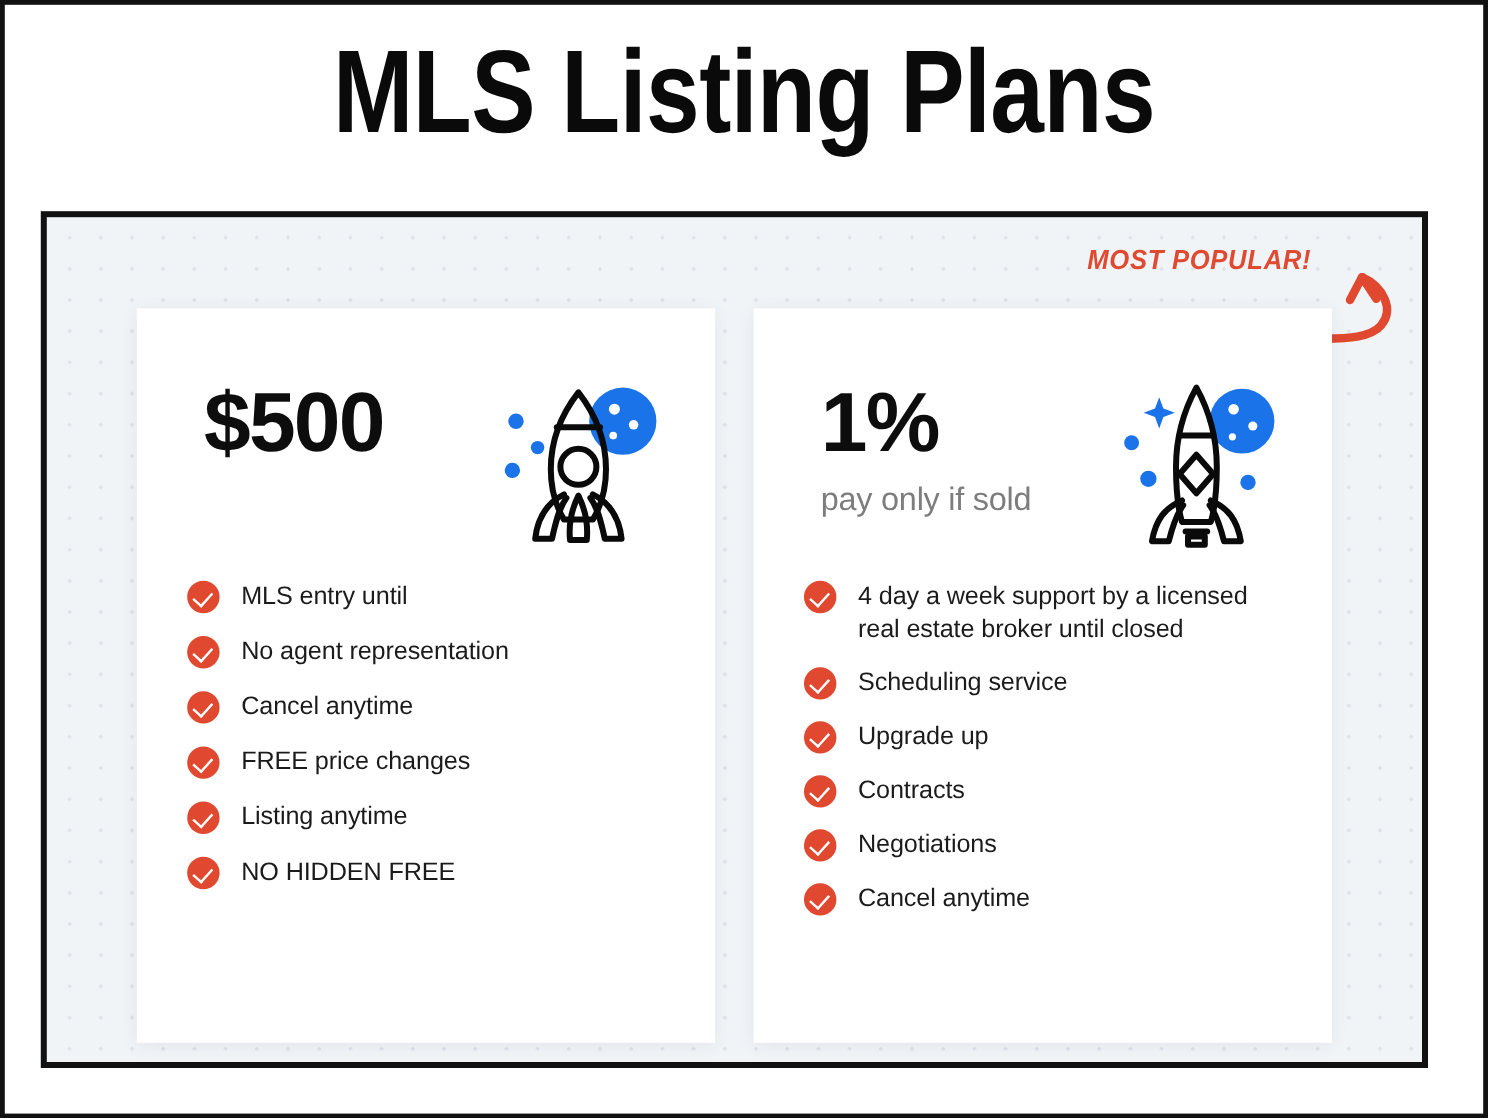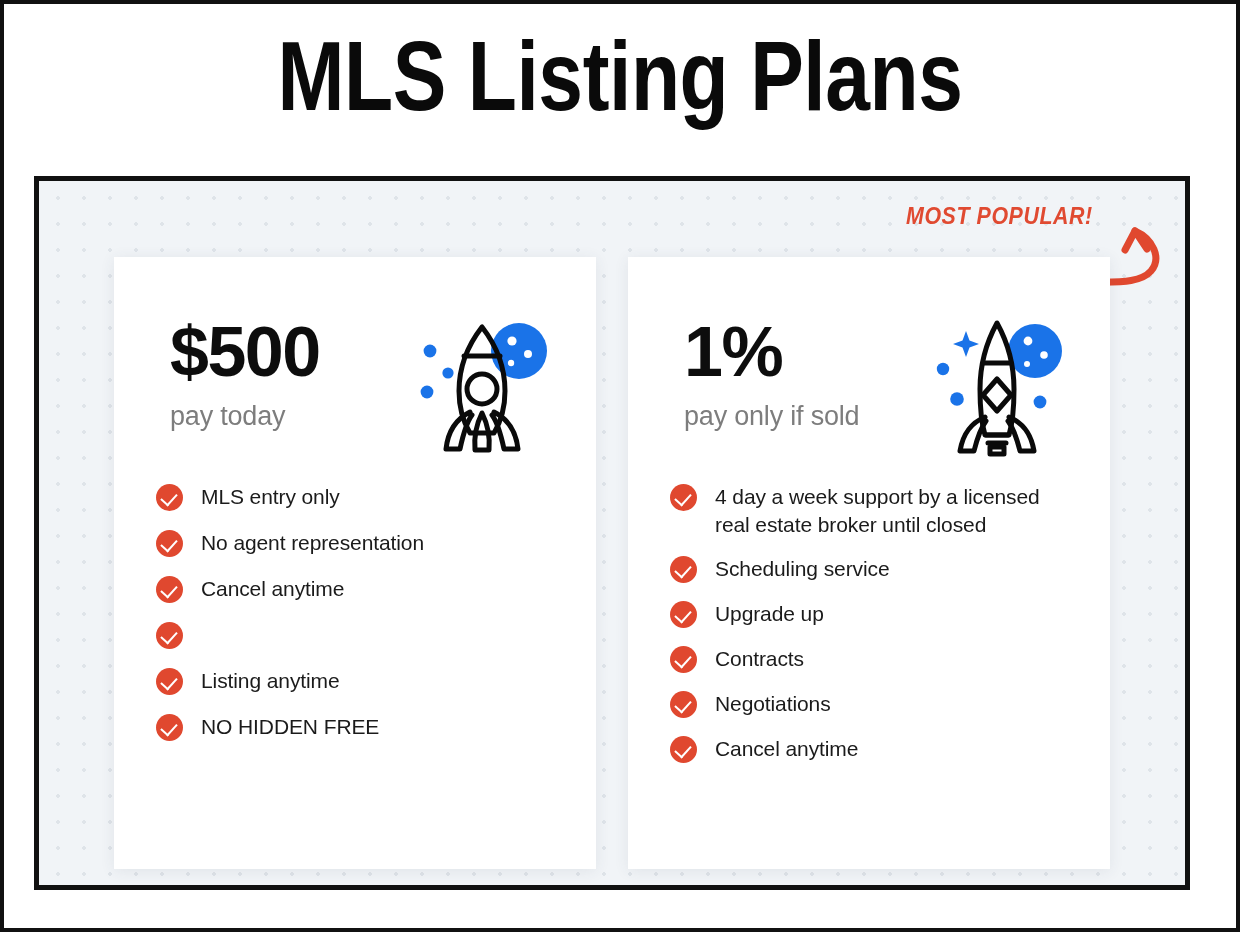--- a/index.html
+++ b/index.html
@@ -195,21 +195,20 @@
         <path d="M72 12 L84 30 M72 12 L62 31" stroke="#e0482f" stroke-width="7" stroke-linecap="round" fill="none"></path>
       </svg>
     </div>
 
     <div class="cards">
 
       <div class="card">
         <div class="card-head">
           <div class="price-block">
             <div class="price">$500</div>
-            <div class="price-sub">pay today</div>
           </div>
           <div class="rocket-slot">
             <svg viewBox="0 0 150 150" xmlns="http://www.w3.org/2000/svg">
 
               <circle cx="111" cy="42" r="28" fill="#1a73e8"></circle>
               <circle cx="104" cy="32" r="4.6" fill="#ffffff"></circle>
               <circle cx="120" cy="45" r="4.0" fill="#ffffff"></circle>
               <circle cx="103" cy="54" r="3.2" fill="#ffffff"></circle>
 
               <circle cx="22" cy="42" r="6.4" fill="#1a73e8"></circle>
@@ -225,32 +224,33 @@
                 <path d="M86 103 C100 110, 108 122, 110 140 L96 140 C93 126, 90 114, 84 106"></path>
                 <path d="M74 104 C68 116, 66 130, 67 141 L81 141 C82 130, 80 116, 74 104 Z"></path>
               </g>
             </svg>
           </div>
         </div>
 
         <ul class="features">
           <li class="feature">
             <span class="check"></span>
-            <span class="feature-text">MLS entry only</span>
+            <span class="feature-text">MLS entry until</span>
           </li>
           <li class="feature">
             <span class="check"></span>
             <span class="feature-text">No agent representation</span>
           </li>
           <li class="feature">
             <span class="check"></span>
             <span class="feature-text">Cancel anytime</span>
           </li>
           <li class="feature">
             <span class="check"></span>
+            <span class="feature-text">FREE price changes</span>
           </li>
           <li class="feature">
             <span class="check"></span>
             <span class="feature-text">Listing anytime</span>
           </li>
           <li class="feature">
             <span class="check"></span>
             <span class="feature-text">NO HIDDEN FREE</span>
           </li>
         </ul>

